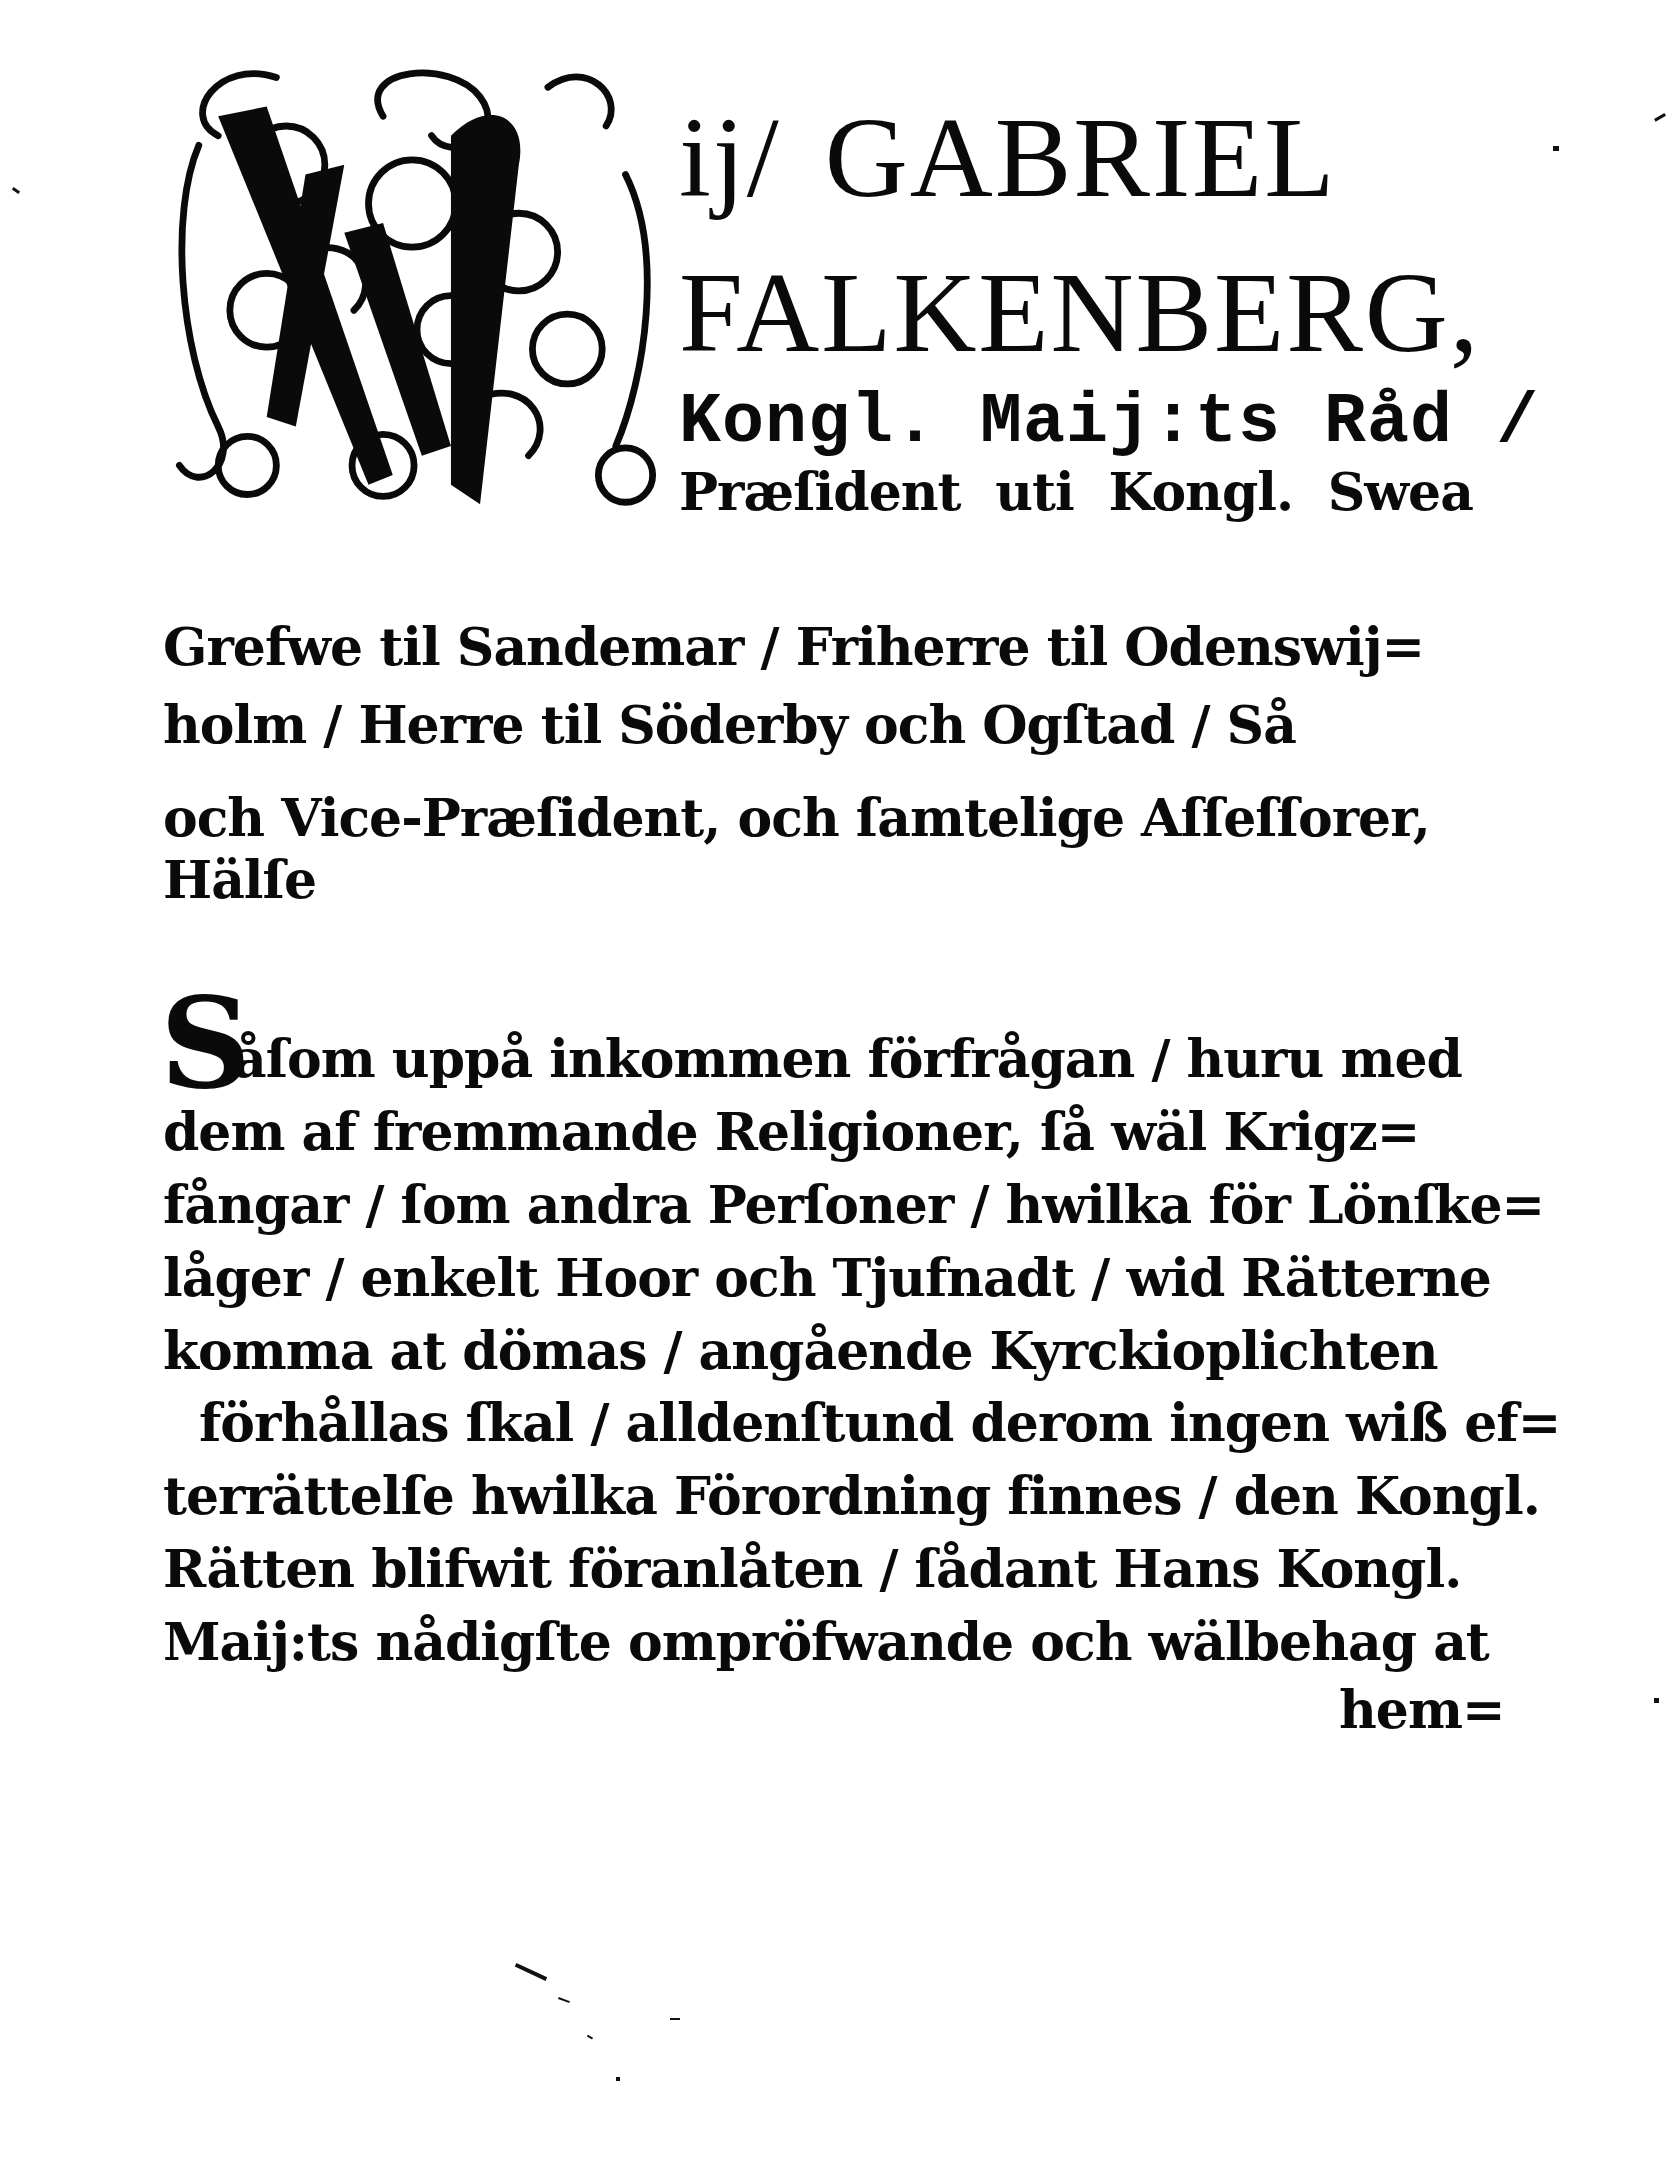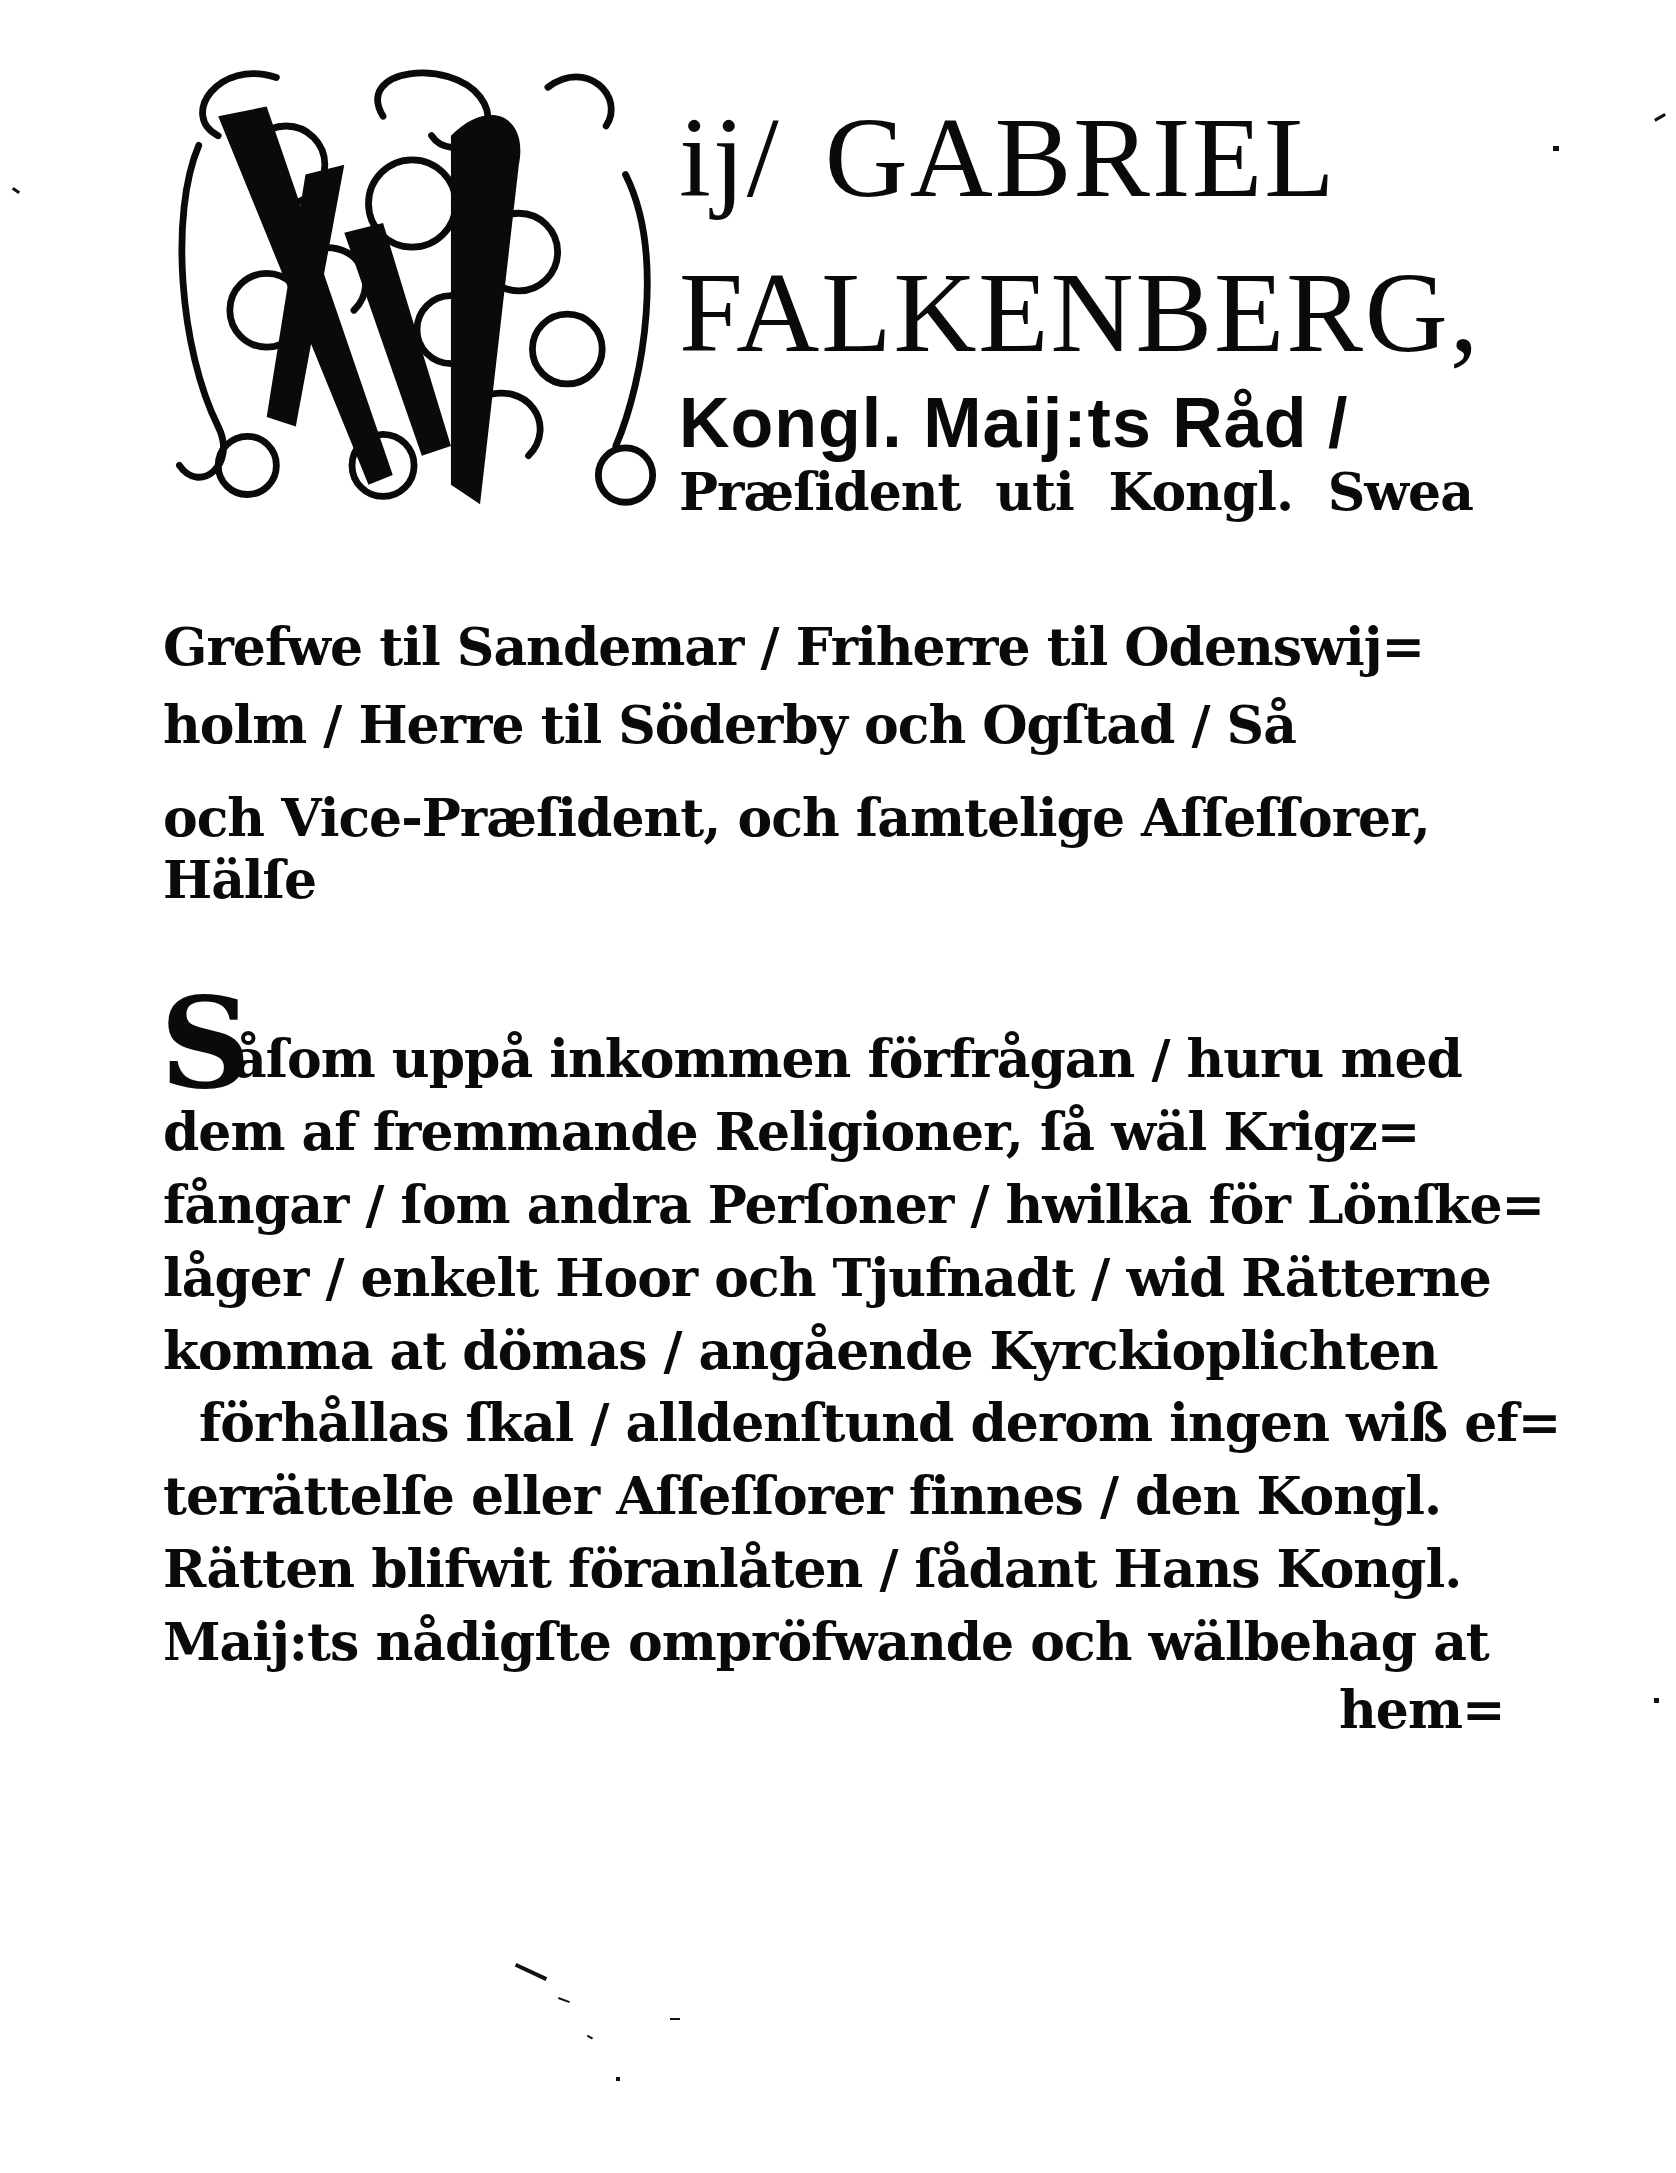--- a/index.html
+++ b/index.html
@@ -3,21 +3,21 @@
 <meta charset="utf-8">
 <style>
   html, body { margin:0; padding:0; background:#ffffff; }
   body { width:1677px; height:2174px; position:relative; overflow:hidden; color:#0a0a0a; }
   .page { position:absolute; inset:0; background:#ffffff; }
   .initial {
     position:absolute; left:160px; top:58px; width:514px; height:456px;
   }
   .initial svg { width:100%; height:100%; }
   .roman { font-family:"Liberation Serif","DejaVu Serif",serif; }
-  .frak  { font-family:Liberation Sans, sans-serif; font-weight:bold;text-align:center; }
+  .frak  { font-family:Liberation Mono, monospace; font-weight:bold;text-align:center; }
   .line { position:absolute; white-space:nowrap; }
   .h1 { font-size:115px; letter-spacing:1.9px; }
   .h2 { font-size:87px; letter-spacing:1px; }
   .body-text { font-size:52px; line-height:1; }
   .frag { display:inline-block; }
   .dropcap2 { font-family:"DejaVu Serif",serif; font-weight:bold; font-size:126px; line-height:1; position:absolute; }
   .speck { position:absolute; background:#111; }
 </style>
 </head>
 <body>
@@ -70,21 +70,21 @@
   <div class="line body-text" style="left:163px; top:776px; width:1329px;margin-top:16px;">och Vice-Præſident, och ſamtelige Aſſeſſorer,</div>
   <div class="line body-text" style="left:163px; top:854px;text-align:center;">Hälſe</div>
 
   <div class="dropcap2" style="left:160px; top:980px;">S</div>
   <div class="line body-text" style="left:233px; top:1033px;">åſom uppå inkommen förfrågan / huru med</div>
   <div class="line body-text" style="left:163px; top:1106px;">dem af fremmande Religioner, ſå wäl Krigz=</div>
   <div class="line body-text" style="left:163px; top:1179px;">fångar / ſom andra Perſoner / hwilka för Lönſke=</div>
   <div class="line body-text" style="left:163px; top:1252px;">låger / enkelt Hoor och Tjufnadt / wid Rätterne</div>
   <div class="line body-text" style="left:163px; top:1325px;">komma at dömas / angående Kyrckioplichten</div>
   <div class="line body-text" style="left:163px; top:1397px;margin-left:36px;">förhållas ſkal / alldenſtund derom ingen wiß ef=</div>
-  <div class="line body-text" style="left:163px; top:1470px;">terrättelſe eller Aſſeſſorer finnes / den Kongl.</div>
+  <div class="line body-text" style="left:163px; top:1470px;">terrättelſe hwilka Förordning finnes / den Kongl.</div>
   <div class="line body-text" style="left:163px; top:1543px;">Rätten blifwit föranlåten / ſådant Hans Kongl.</div>
   <div class="line body-text" style="left:163px; top:1616px;">Maij:ts nådigſte ompröfwande och wälbehag at</div>
   <div class="line body-text" style="left:1339px; top:1684px;">hem=</div>
 
   <div class="speck" style="left:11.6px; top:189px; width:7.8px; height:2.9px; transform:rotate(35deg);"></div>
   <div class="speck" style="left:1553px; top:146px; width:5.8px; height:4.9px;"></div>
   <div class="speck" style="left:1654px; top:116px; width:11.6px; height:2.9px; transform:rotate(-30deg);"></div>
   <div class="speck" style="left:1654px; top:1698px; width:4.9px; height:4.9px;"></div>
   <div class="speck" style="left:514px; top:1970px; width:34px; height:3.9px; transform:rotate(25deg);"></div>
   <div class="speck" style="left:558px; top:1999px; width:11.6px; height:1.9px; transform:rotate(20deg);"></div>

